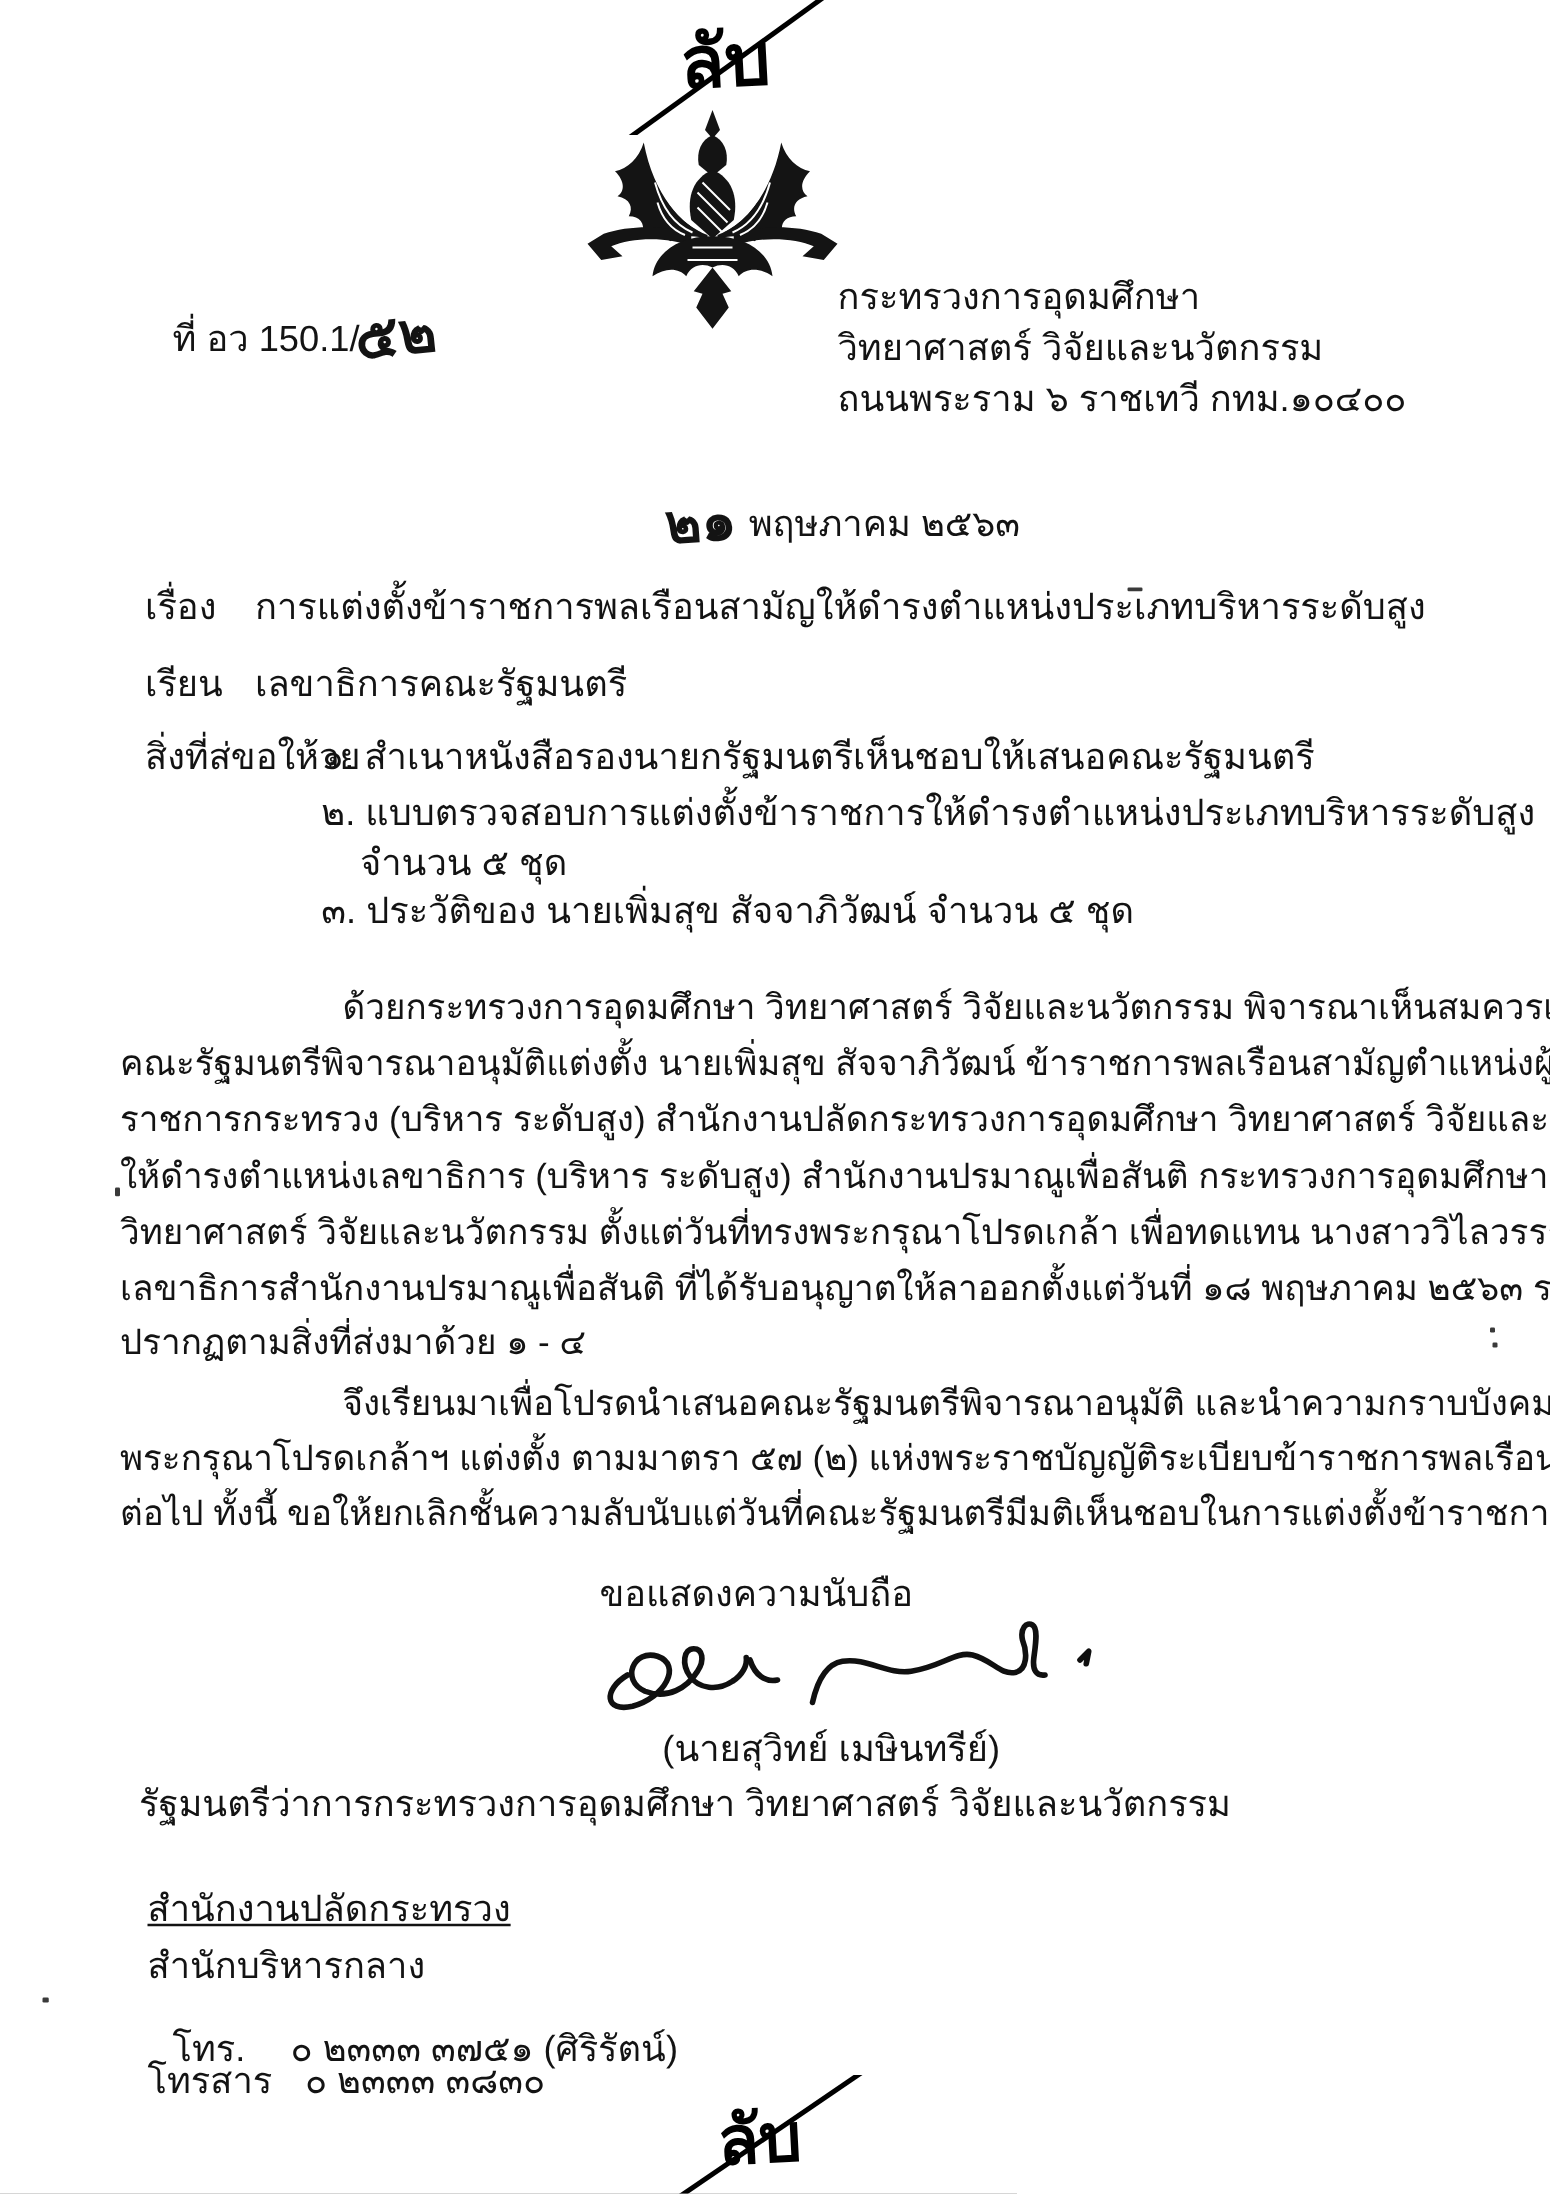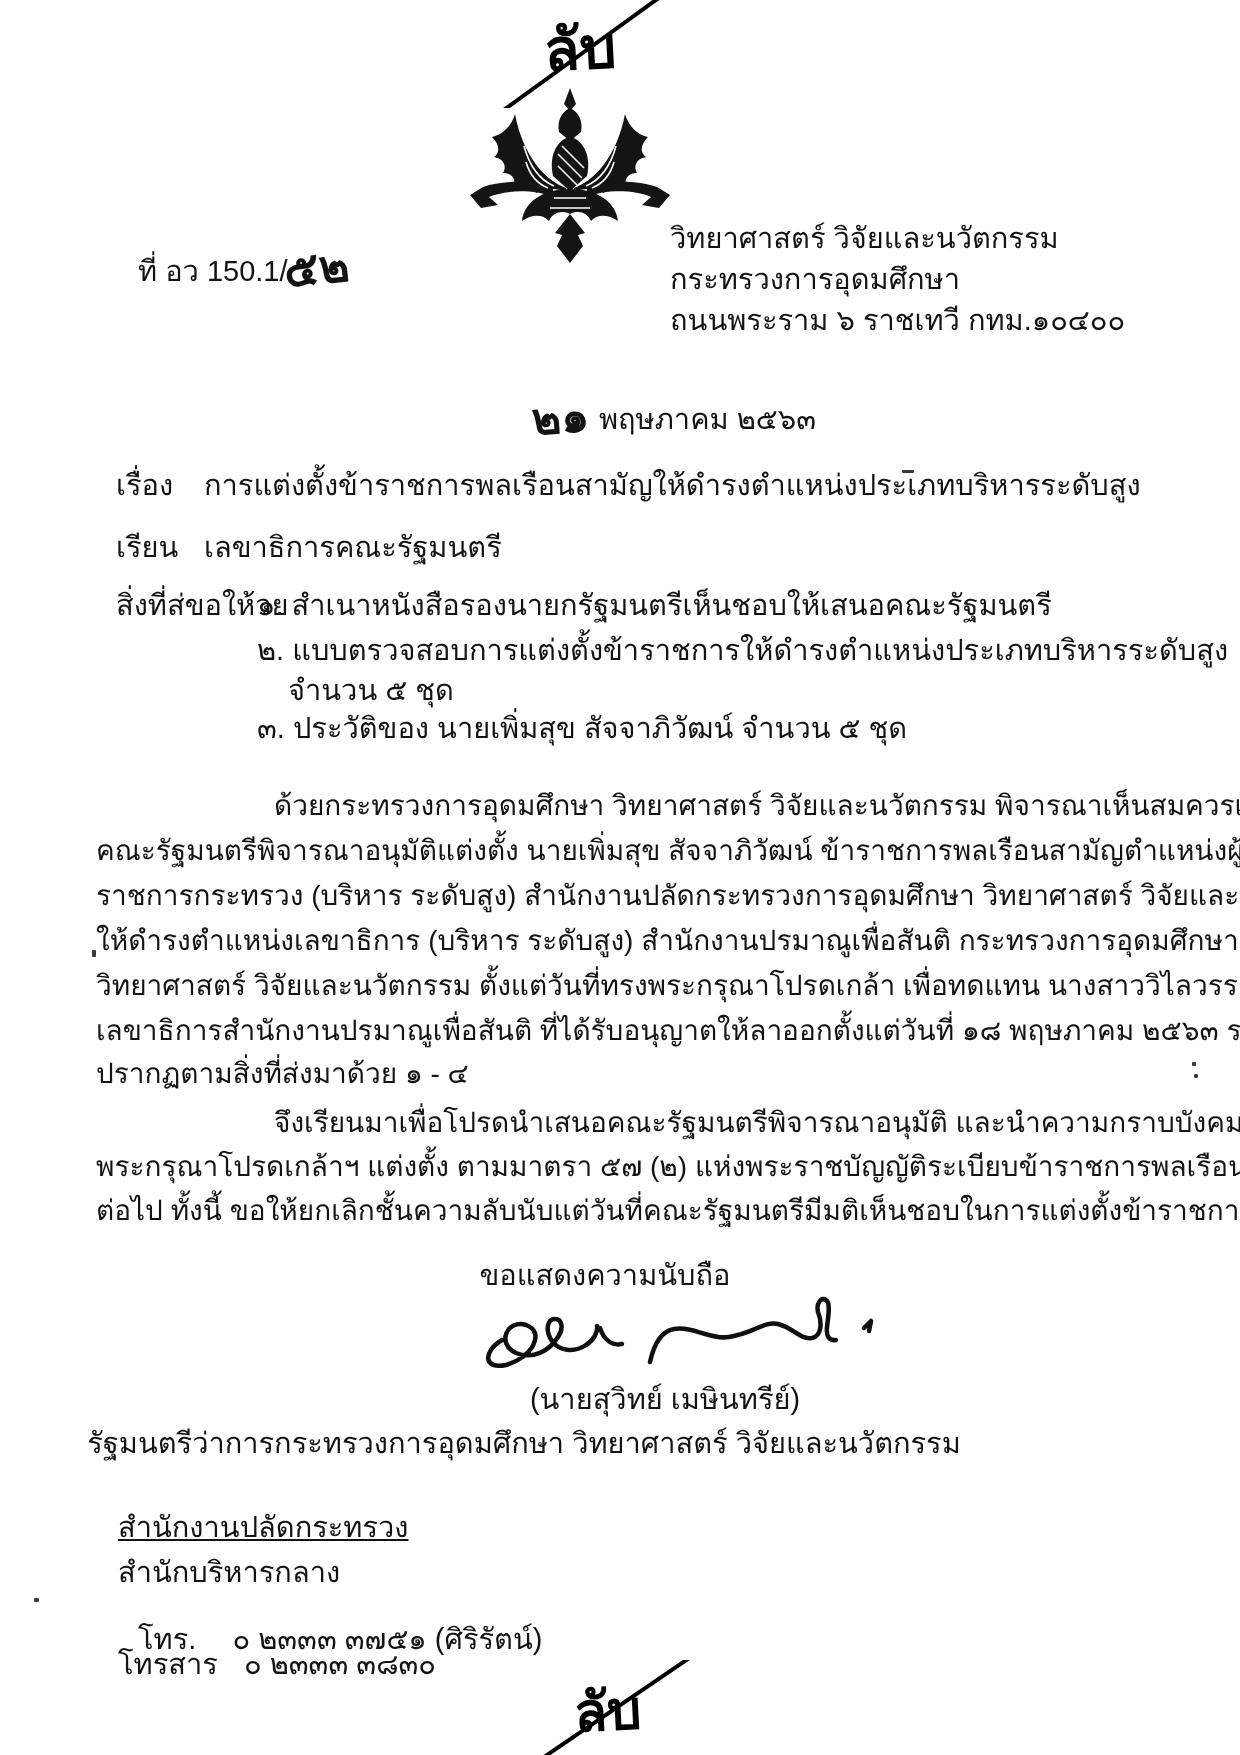--- a/index.html
+++ b/index.html
@@ -52,22 +52,22 @@
       <path d="M137,102 C147,98 155,90 159,76"></path>
       <path d="M103,68 l24,24 M103,80 l20,20 M107,60 l22,22 M99,112 l32,0 M95,122 l40,0"></path>
     </g>
   </svg>
 
   <div class="abs t29" style="left:138px;top:248px;">
     <span>ที่ อว 150.1/</span><span class="hw hw-ref">๕๒</span>
   </div>
 
   <div class="abs addr t29" style="left:670px;top:218px;">
+    <div>กระทรวงการอุดมศึกษา</div>
     <div>วิทยาศาสตร์ วิจัยและนวัตกรรม</div>
-    <div>กระทรวงการอุดมศึกษา</div>
     <div>ถนนพระราม ๖ ราชเทวี กทม.๑๐๔๐๐</div>
   </div>
 
   <div class="abs t29" style="left:532px;top:396px;">
     <span class="hw hw-day">๒๑</span><span>พฤษภาคม  ๒๕๖๓</span>
   </div>
 
   <div class="abs t29" style="left:116px;top:462px;">เรื่อง</div>
   <div class="abs t29" style="left:204px;top:462px;">การแต่งตั้งข้าราชการพลเรือนสามัญให้ดำรงตำแหน่งประเภทบริหารระดับสูง</div>
 
@@ -101,21 +101,21 @@
   <svg class="abs" style="left:472px;top:1288px;" width="420" height="88" viewBox="0 0 420 88">
     <g stroke="#101010" stroke-width="4.5" fill="none" stroke-linecap="round" stroke-linejoin="round">
       <path d="M30,52 C10,64 12,82 34,77 C60,70 74,44 54,37 C35,31 24,56 44,65 C62,72 78,62 86,49 C92,40 90,31 83,31 C75,31 73,43 80,53 C87,63 102,65 114,57 C122,52 126,44 125,38"></path>
       <path d="M128,40 C132,52 140,58 150,56"></path>
       <path d="M178,74 C182,56 190,43 202,41 C222,38 238,52 257,49 C282,45 292,33 306,36 C322,40 328,52 340,50 C350,48 350,34 346,24 C344,15 349,9 354,12 C359,15 356,30 355,39 C354,48 357,53 364,52"></path>
       <path d="M392,40 l7,-7 -2,10"></path>
     </g>
   </svg>
 
   <div class="center-line t29" style="left:60px;width:1210px;top:1376px;">(นายสุวิทย์ เมษินทรีย์)</div>
-  <div class="center-line t29" style="left:0;width:1048px;top:1420px;">รัฐมนตรีว่าการกระทรวงการอุดมศึกษา วิทยาศาสตร์ วิจัยและนวัตกรรม</div>
+  <div class="center-line t29" style="left:0;width:1048px;top:1420px;padding-left:24px;">รัฐมนตรีว่าการกระทรวงการอุดมศึกษา วิทยาศาสตร์ วิจัยและนวัตกรรม</div>
 
   <div class="abs t29" style="left:118px;top:1504px;text-decoration:underline;">สำนักงานปลัดกระทรวง</div>
   <div class="abs t29" style="left:118px;top:1549px;">สำนักบริหารกลาง</div>
   <div class="abs t29" style="left:118px;top:1616px;margin-left:20px;">
     <span>โทร.</span>
     <span style="margin-left:28px;">๐ ๒๓๓๓ ๓๗๕๑ (ศิริรัตน์)</span>
   </div>
   <div class="abs t29" style="left:118px;top:1641px;">
     <span>โทรสาร</span>
     <span style="margin-left:18px;">๐ ๒๓๓๓ ๓๘๓๐</span>

